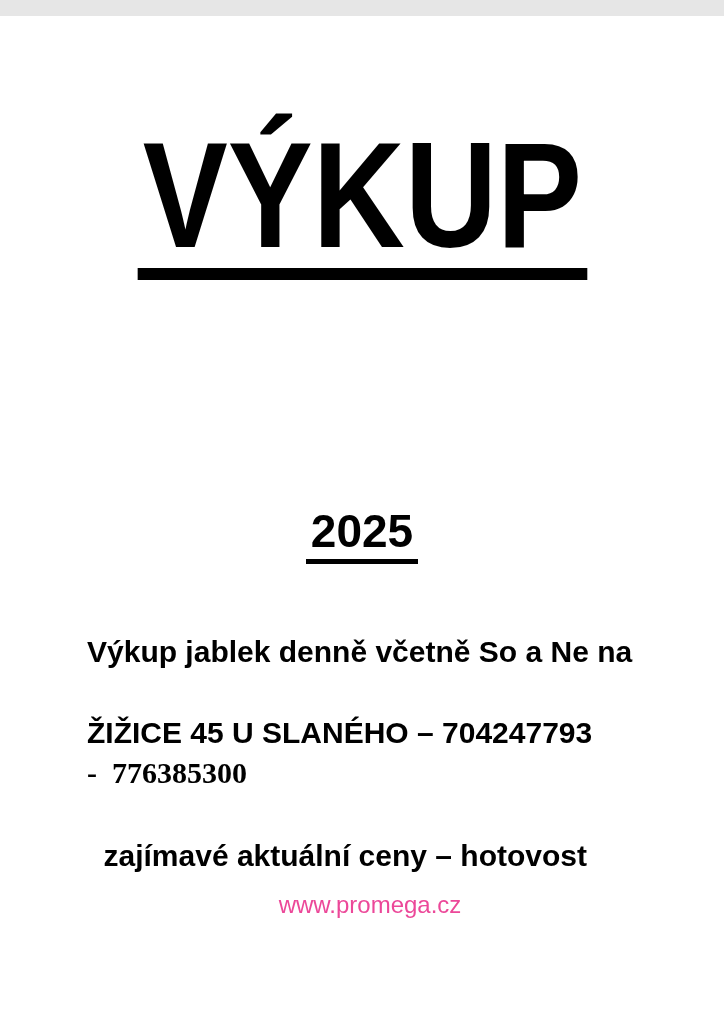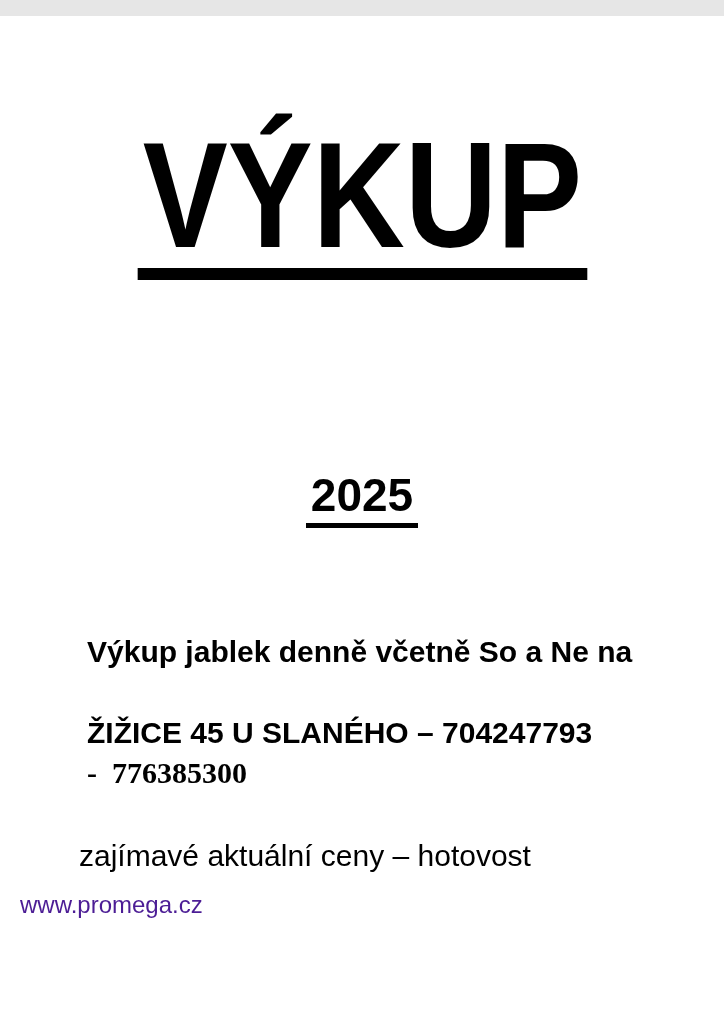--- a/index.html
+++ b/index.html
@@ -22,21 +22,21 @@
     overflow:hidden;
   }
   .title-wrap{
     position:absolute;
     left:0;
     width:100%;
     text-align:center;
   }
   .t1{top:110px;}
   .t2{top:300px;}
-  .t3{top:456px;}
+  .t3{top:492px;}
   .big-title{
     display:inline-block;
     font-size:150px;
     font-weight:700;
     line-height:0.92;
     padding:0 6px 4px 6px;
     border-bottom:12px solid var(--ink,#000);
     transform:scaleX(0.85);
     transform-origin:50% 50%;
     white-space:nowrap;
@@ -62,38 +62,39 @@
   }
   .intro{top:616px;}
   .location{top:697px;}
   .location .line-right{
     text-align:left;
     padding-right:6px;
     font-family:Liberation Serif, serif;
   }
   .price{
     position:absolute;
-    left:79px;
+    left:87px;
     top:820px;
     width:500px;
     font-size:30px;
-    font-weight:400;
+    font-weight:700;
     line-height:40px;
-    text-align:left;
+    text-align:right;
     white-space:nowrap;
   }
   .website{
     position:absolute;
     left:20px;
     top:874px;
     width:700px;
     font-size:24px;
     font-weight:400;
     line-height:30px;
-    color:#4c1d95;
+    text-align:center;
+    color:#ec4899;
   }
 </style>
 </head>
 <body>
 
 <div class="page">
 
   <div class="title-wrap t1">
     <span class="big-title">VÝKUP</span>
   </div>

